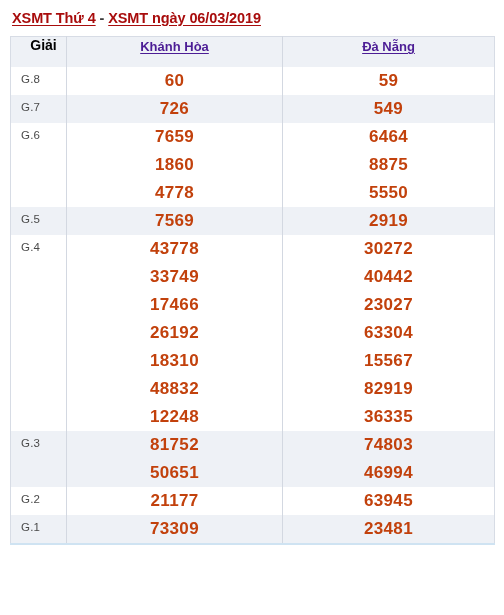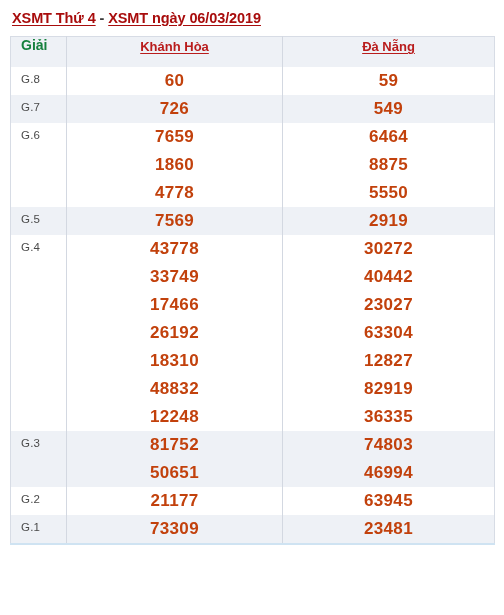--- a/index.html
+++ b/index.html
@@ -70,33 +70,33 @@
   .result-table td:last-child { border-right: none; }
 
   thead th {
     background: #eef1f6;
     height: 30px;
     box-sizing: border-box;
   }
   .th-giai {
     font-size: 14px;
     font-weight: bold;
-    color: #15803d;
-    text-align: left;
+    color: #000000;
+    text-align: center;
     padding-left: 10px !important;
     vertical-align: middle;
   }
   .th-prov {
     text-align: center;
     vertical-align: middle;
   }
   .prov-link {
     font-size: 13px;
     font-weight: bold;
-    color: #b91c1c;
+    color: #4c1d95;
     text-decoration: underline;
     text-underline-offset: 2px;
     cursor: pointer;
   }
 
   tbody tr.shaded > td { background: #eef1f6; }
   tbody tr.plain > td { background: #ffffff; }
 
   td.lbl {
     font-size: 11.5px;
@@ -202,21 +202,21 @@
             <div class="num">26192</div>
             <div class="num">18310</div>
             <div class="num">48832</div>
             <div class="num">12248</div>
           </td>
           <td class="nums">
             <div class="num">30272</div>
             <div class="num">40442</div>
             <div class="num">23027</div>
             <div class="num">63304</div>
-            <div class="num">12827</div>
+            <div class="num">15567</div>
             <div class="num">82919</div>
             <div class="num">36335</div>
           </td>
         </tr>
         <tr class="shaded">
           <td class="lbl">G.3</td>
           <td class="nums">
             <div class="num">81752</div>
             <div class="num">50651</div>
           </td>

